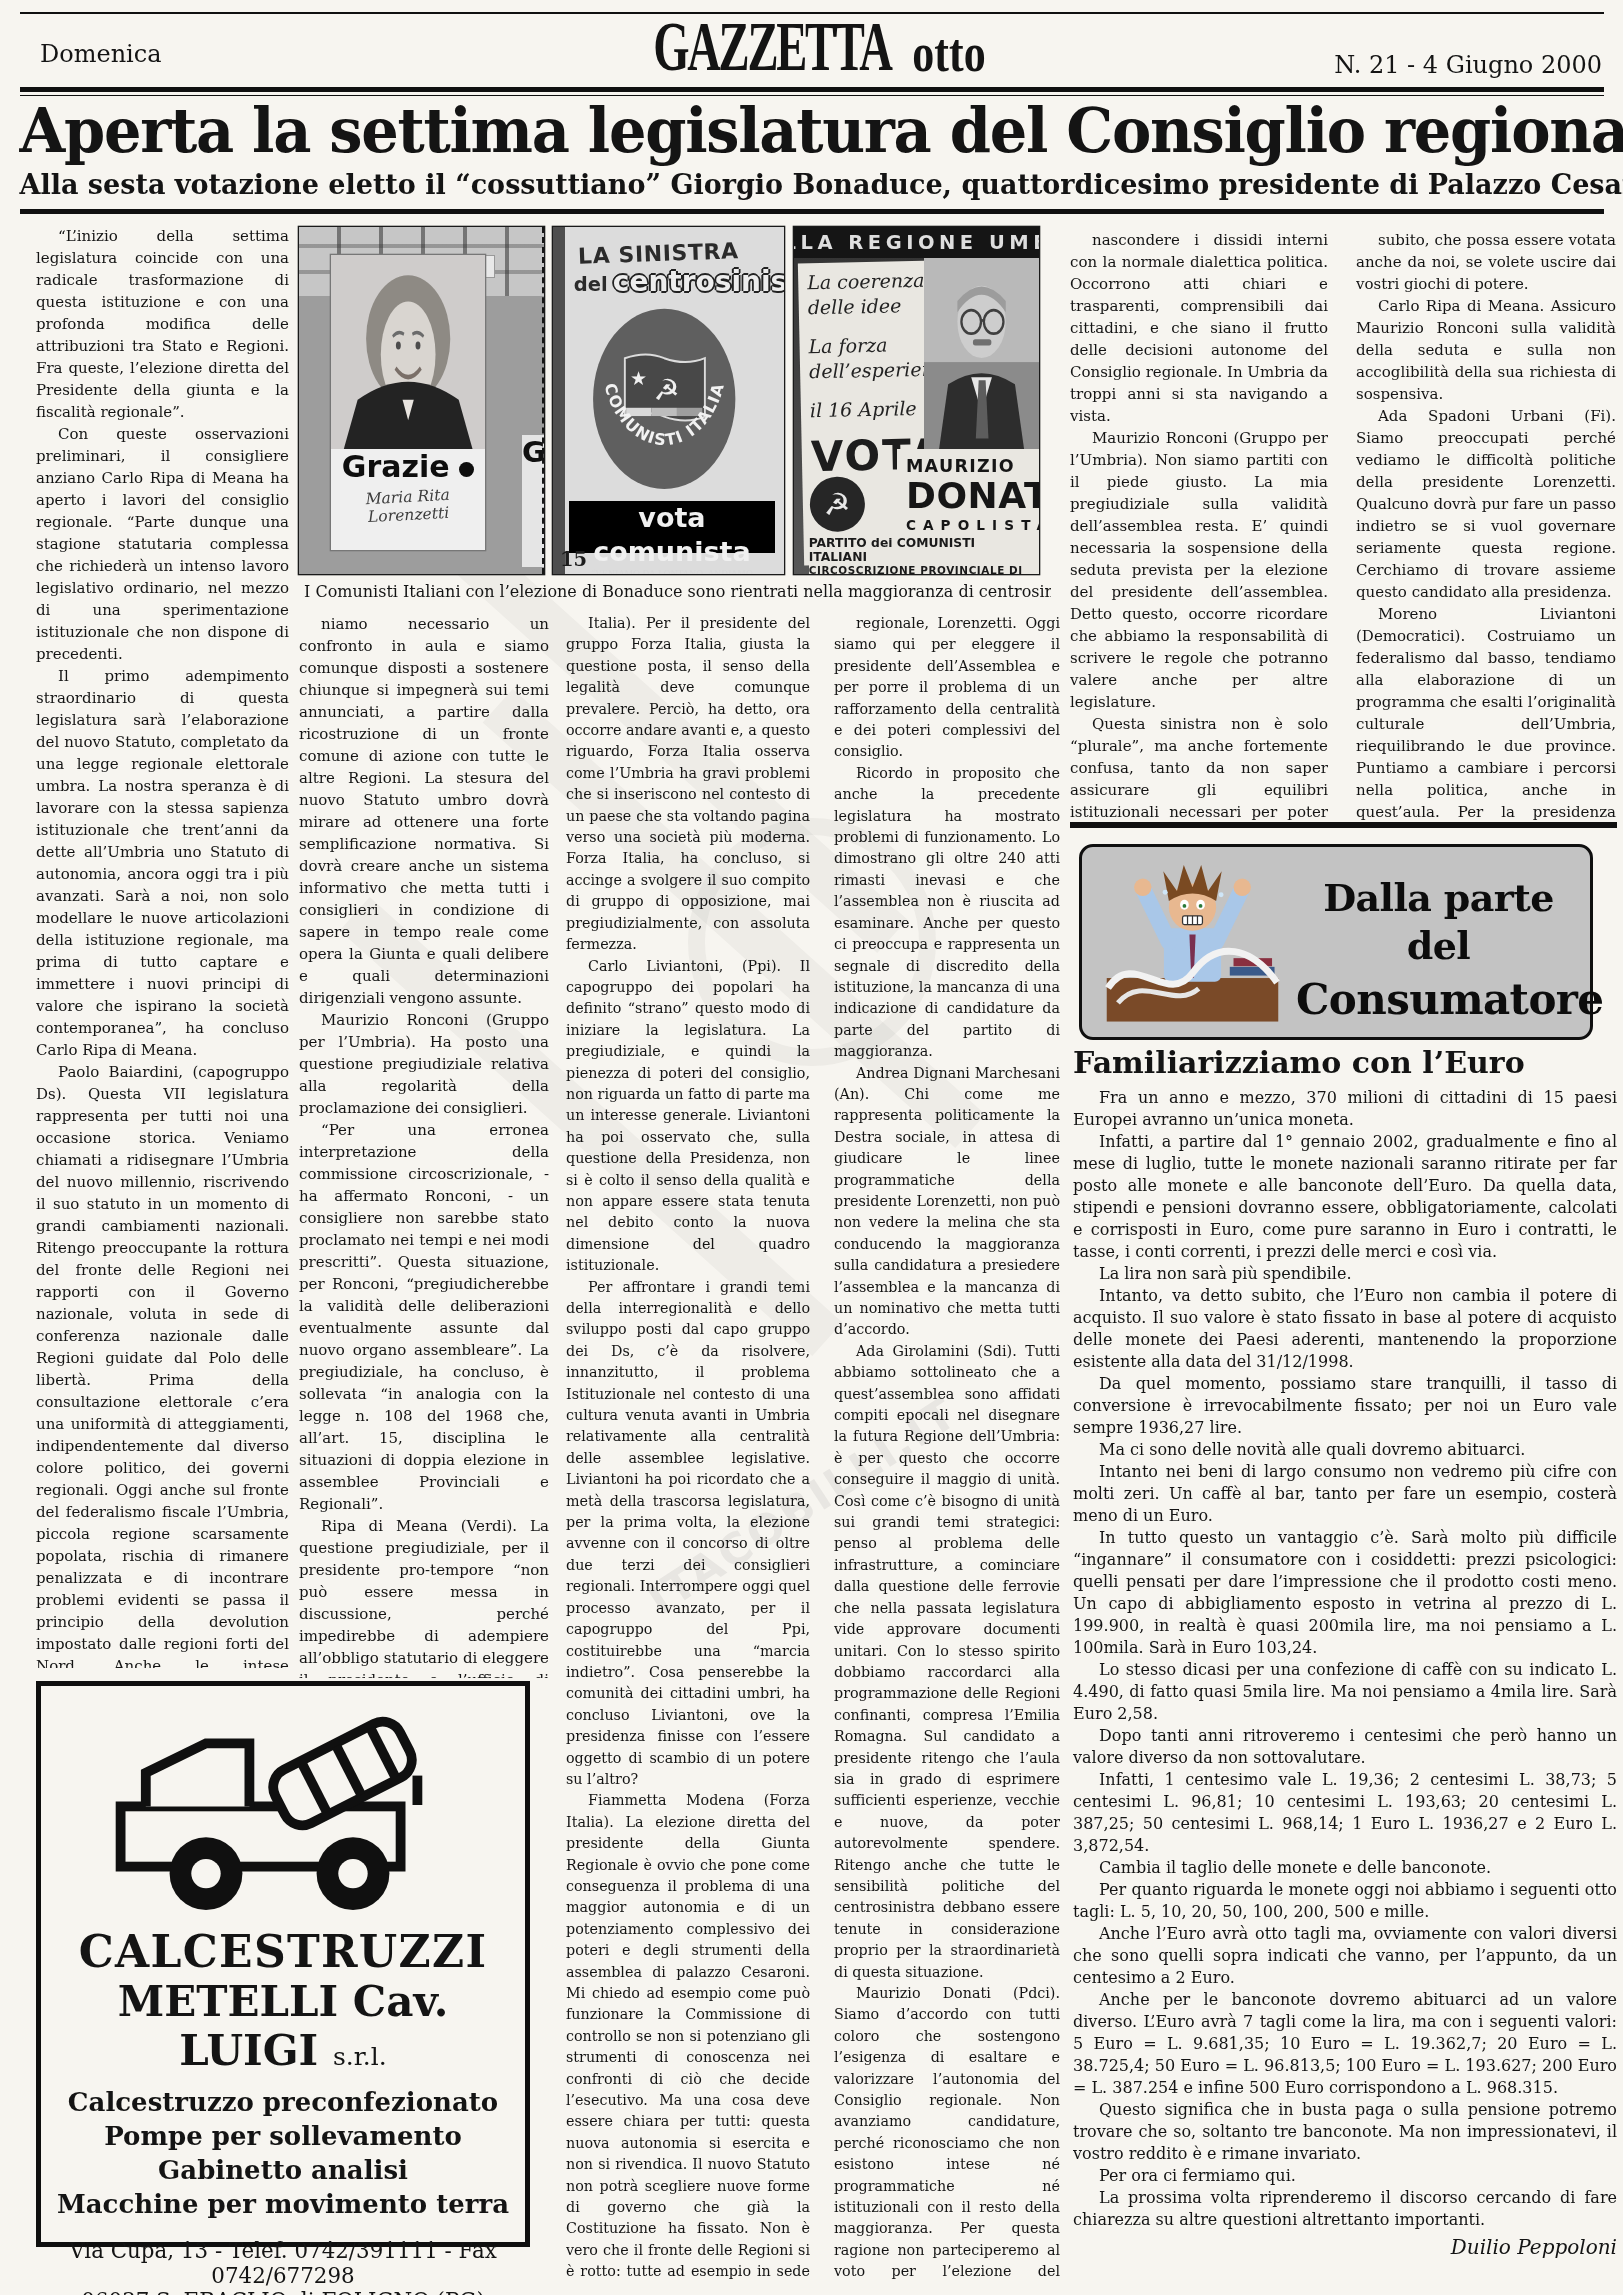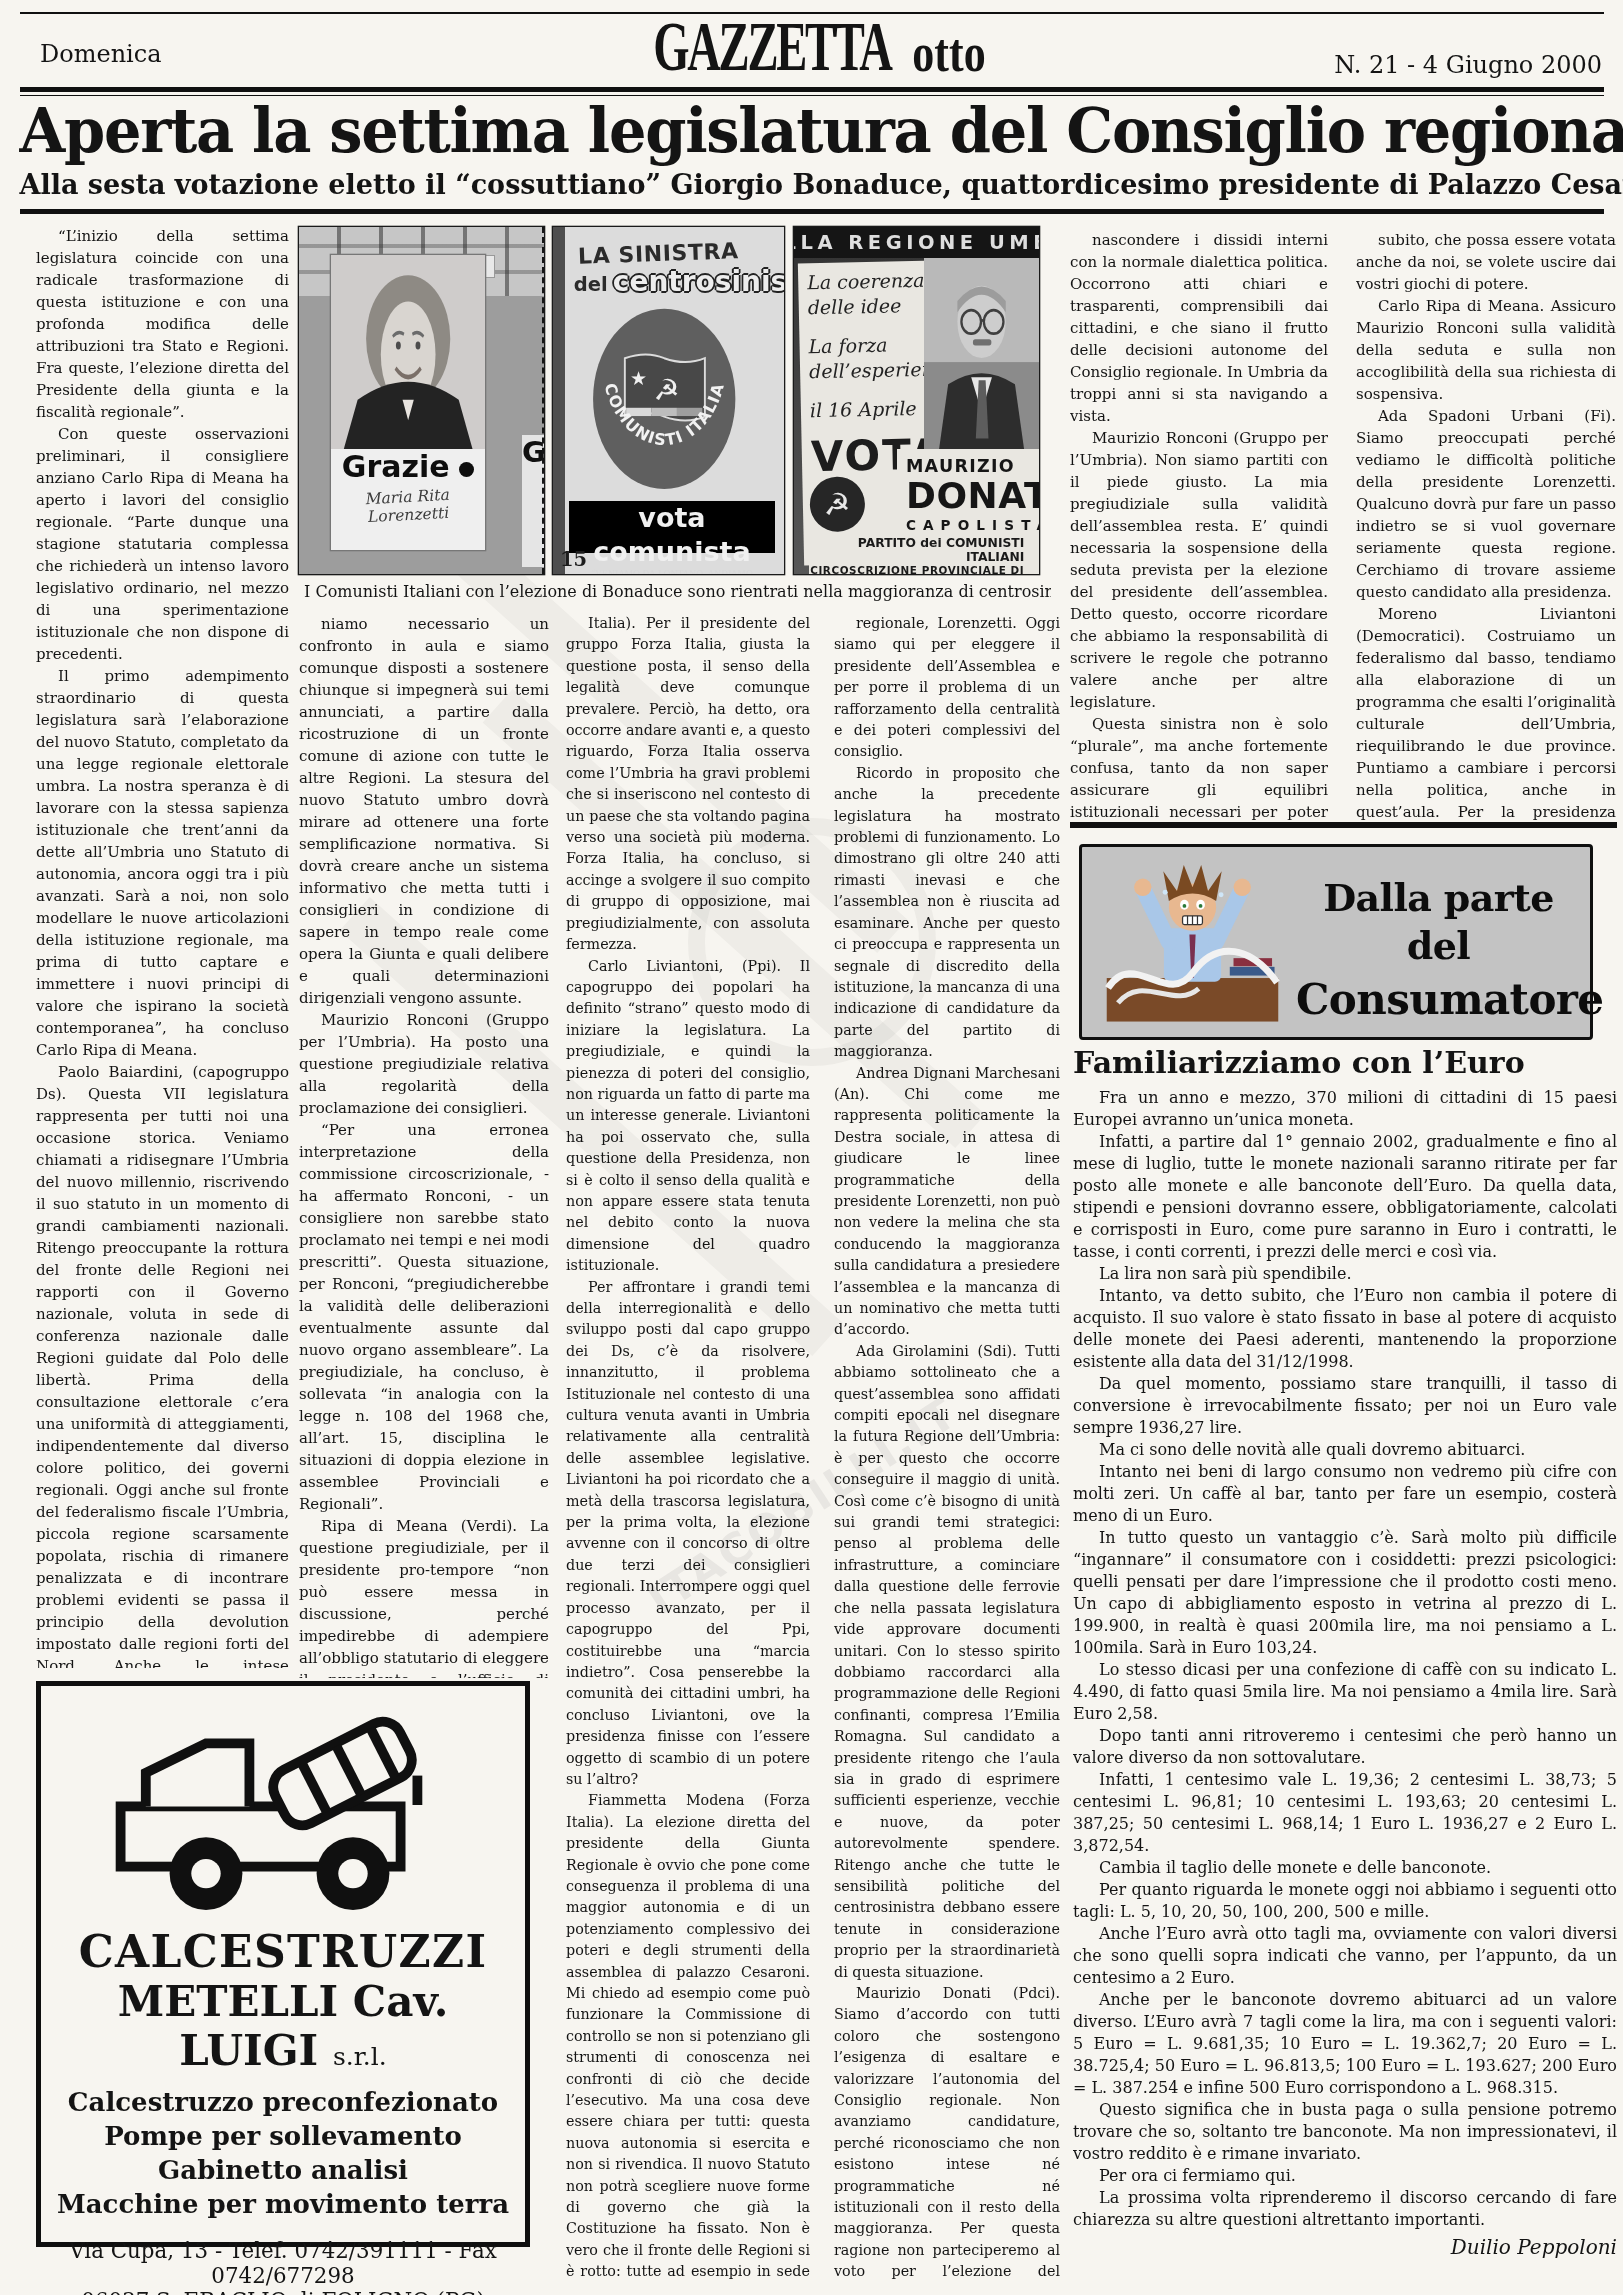--- a/index.html
+++ b/index.html
@@ -62,26 +62,26 @@
   .ph3-script{font-style:italic;font-size:19px;line-height:25px;color:#222;}
   .ph3-vota{font-family:"DejaVu Sans",sans-serif;font-weight:800;font-size:42px;color:#1d1d1d;letter-spacing:1.9px;margin-top:9px;}
   .ph3-emb{position:absolute;left:6.5px;top:214px;width:55px;height:55px;border-radius:50%;background:#262626;
       color:#e8e8e8;font-size:30px;text-align:center;line-height:55px;}
   .ph3-man{position:absolute;right:0;top:9%;width:47%;height:60%;}
   .ph3-white{position:absolute;right:0;top:64%;width:58%;height:36%;background:#e9e7e1;text-align:left;
       padding:6.5px 0 0 9px;box-sizing:border-box;color:#161616;}
   .ph3-n1{font-family:"DejaVu Sans",sans-serif;font-weight:800;font-size:17.5px;letter-spacing:1.3px;}
   .ph3-n2{font-family:"DejaVu Sans",sans-serif;font-weight:800;font-size:36px;letter-spacing:0.6px;line-height:39px;}
   .ph3-n3{font-family:"DejaVu Sans",sans-serif;font-weight:700;font-size:13.6px;letter-spacing:7.1px;margin-top:2.6px;}
-  .ph3-foot{position:absolute;left:6%;width:88%;top:88.5%;text-align:right;background:#e9e7e1;padding:1.9px 0;}
+  .ph3-foot{position:absolute;left:6%;width:88%;top:88.5%;text-align:left;background:#e9e7e1;padding:1.9px 0;}
   .ph3-f1{font-family:"DejaVu Sans",sans-serif;font-weight:800;font-size:12.3px;color:#1a1a1a;}
   .ph3-f2{font-family:"DejaVu Sans",sans-serif;font-weight:700;font-size:10.4px;color:#1a1a1a;letter-spacing:0.6px;}
   
   .cons-box{position:absolute;left:1079px;top:844px;width:514px;height:196px;background:#c3c3c3;
-      border:3.9px solid #0f0f0f;border-radius:4px;box-sizing:border-box;}
+      border:3.9px solid #0f0f0f;border-radius:14px;box-sizing:border-box;}
   .cons-title{position:absolute;left:214px;right:9px;top:27px;text-align:center;font-weight:700;color:#0d0d0d;}
   .ct1{font-size:38px;line-height:48px;letter-spacing:-0.6px;}
   .ct2{font-size:42px;line-height:60px;letter-spacing:-0.6px;}
   .euro-title{position:absolute;left:1073px;top:1045px;width:545px;font-weight:700;font-size:30px;}
   .euro-body{position:absolute;left:1073px;top:1087px;width:544px;height:1144px;overflow:hidden;
       font-size:16px;line-height:22px;text-align:justify;}
   .euro-body p{margin:0;text-indent:26px;}
   .euro-sig{position:absolute;left:1073px;top:2235px;width:544px;text-align:right;font-style:italic;font-size:20px;}
   
   .ad{position:absolute;left:36px;top:1681px;width:494px;height:566px;background:#f7f5f0;

